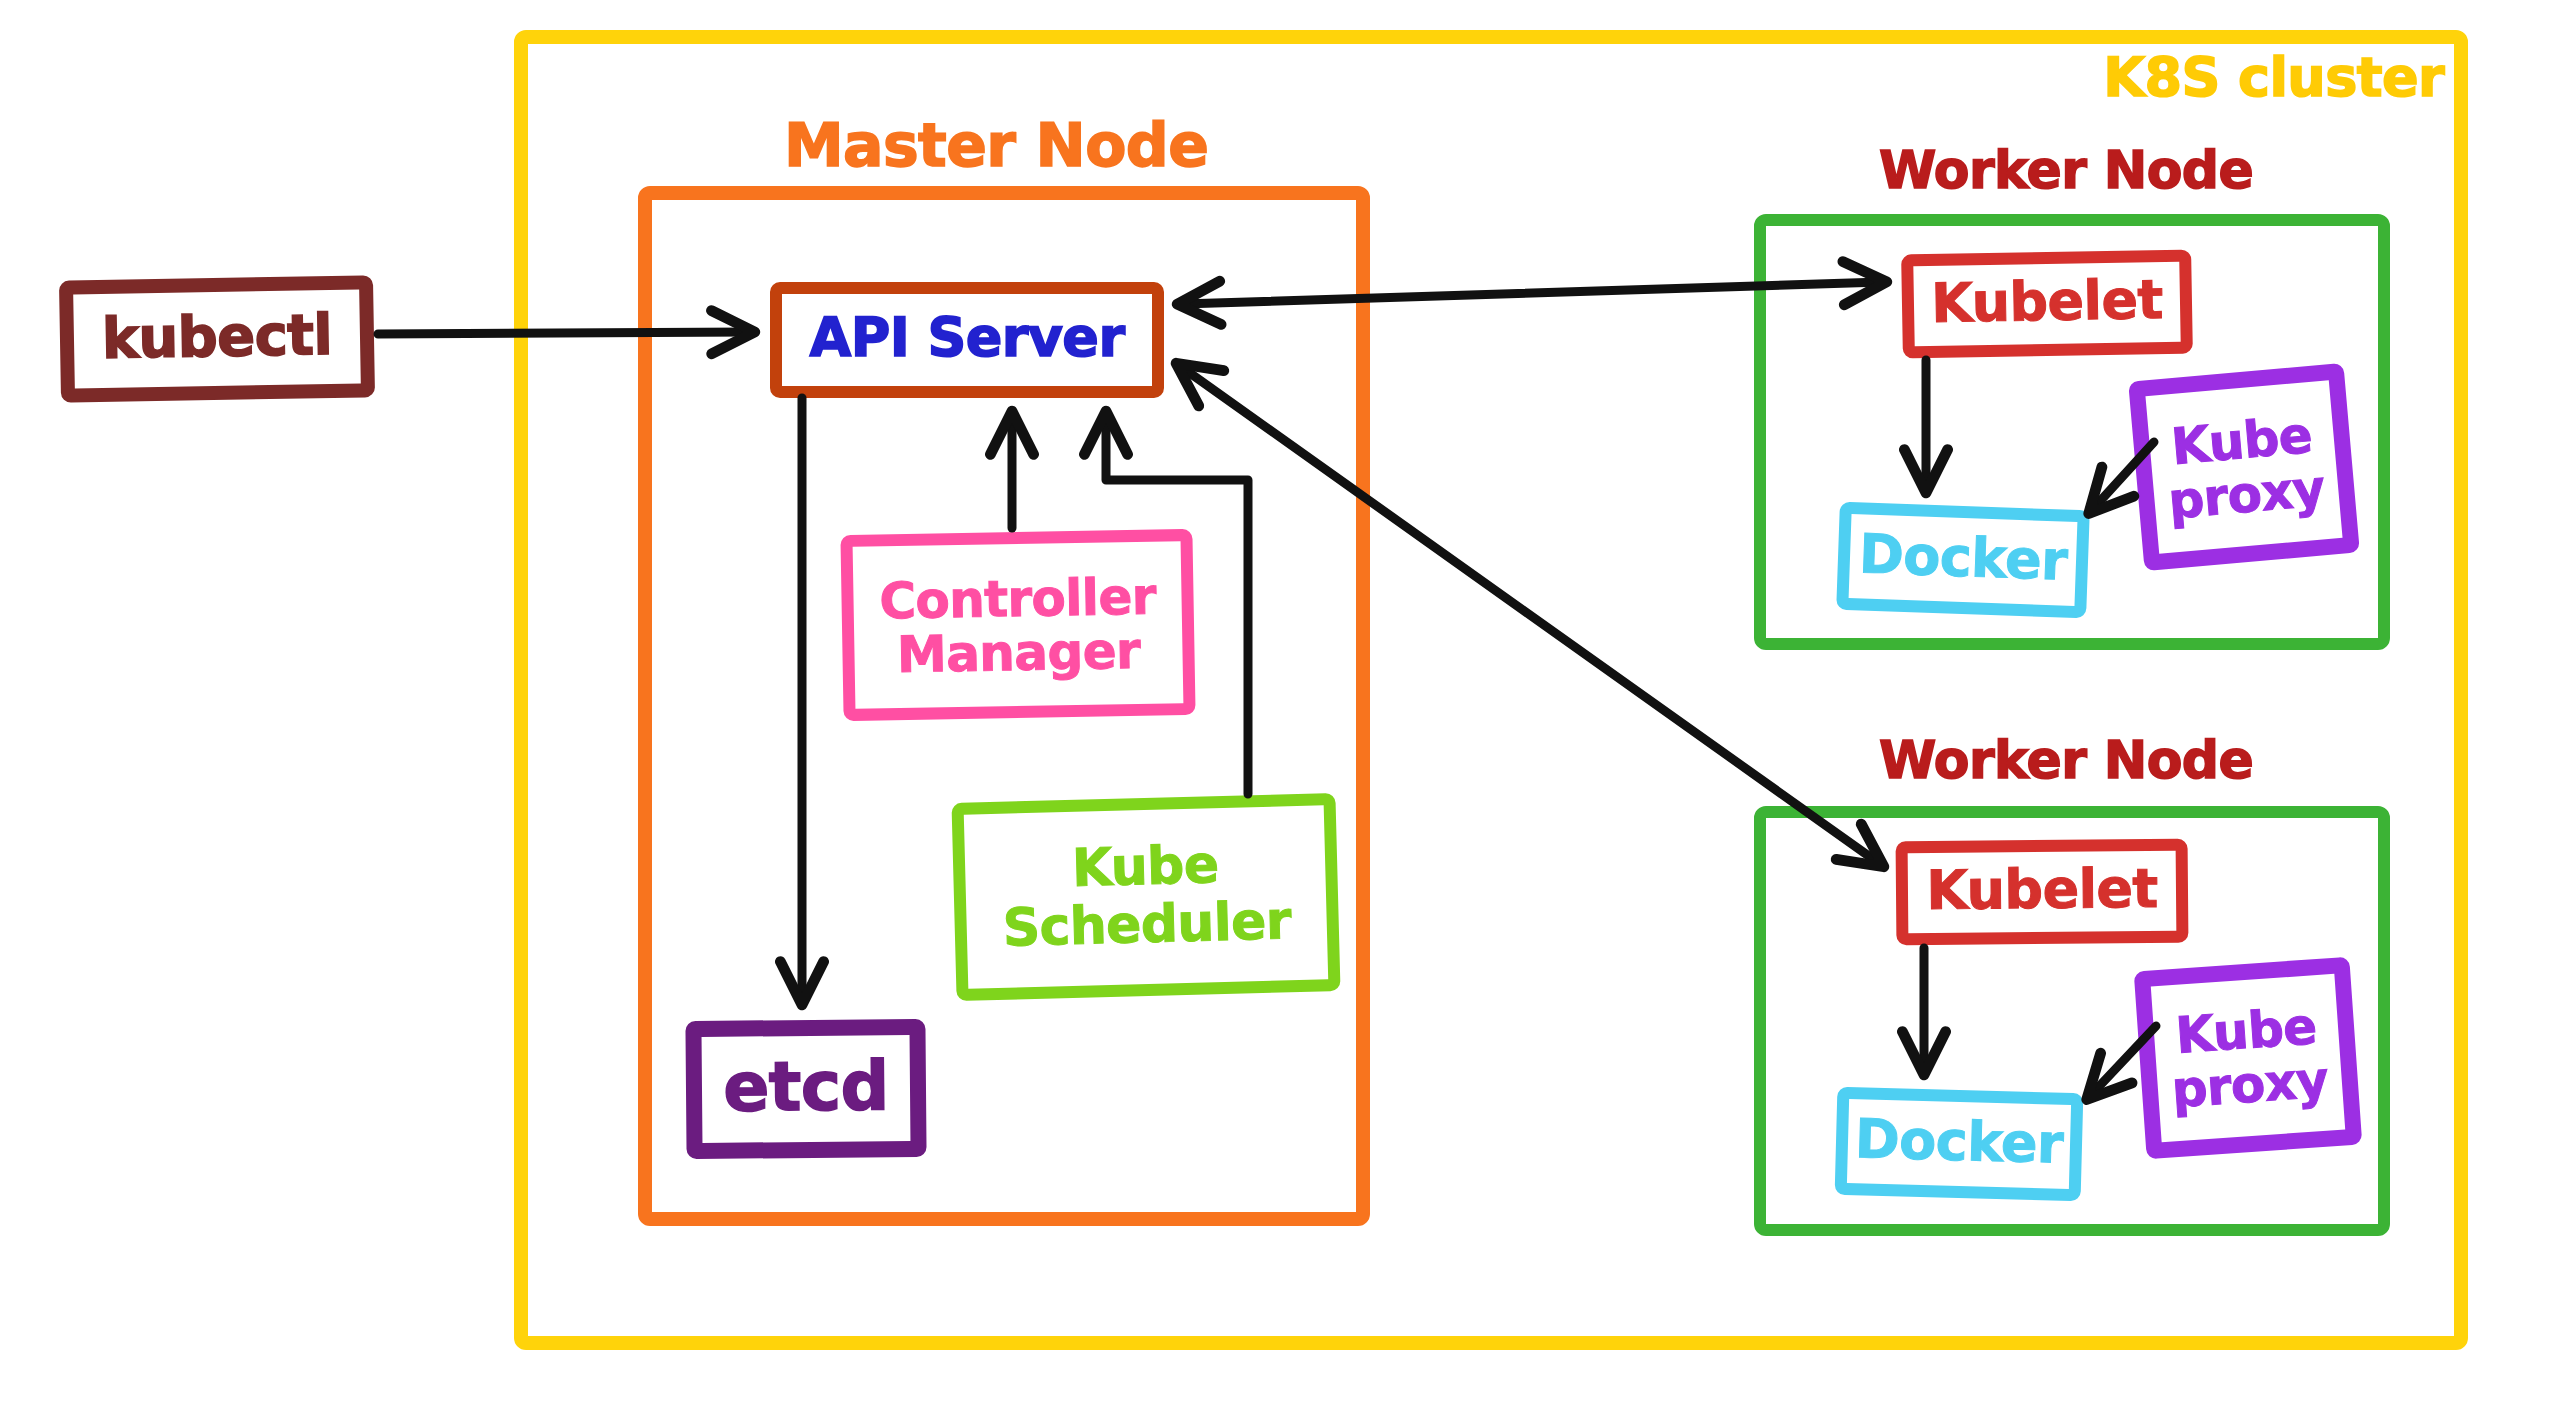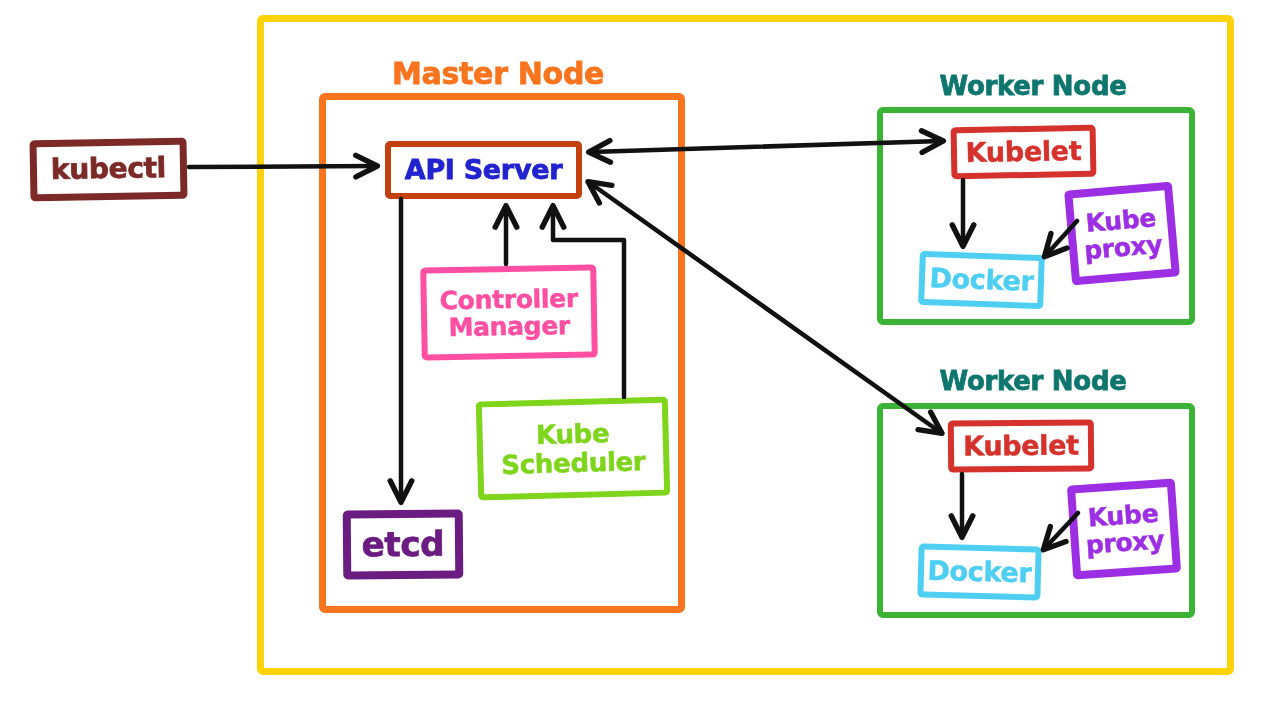--- a/index.html
+++ b/index.html
@@ -53,21 +53,21 @@
   #cm-box{ left:421px; top:266px; width:176px; height:93px; border:6px solid #FF4FA3; color:#FF4FA3; font-size:25px; transform:rotate(-1deg); }
   #ks-box{ left:477px; top:399px; width:192px; height:99px; border:6px solid #7FD41C; color:#7FD41C; font-size:26px; transform:rotate(-1.5deg); }
   #etcd-box{ left:343px; top:510px; width:120px; height:69px; border:8px solid #6B1C80; color:#6B1C80; font-size:34px; transform:rotate(-0.5deg); }
 
   
   .worker-frame{ width:318px; border:6px solid #3CB335; }
   #w1-frame{ left:877px; top:107px; height:218px; }
   #w2-frame{ left:877px; top:403px; height:215px; }
   #w1-label{ left:933px; top:71px; }
   #w2-label{ left:933px; top:366px; }
-  .worker-label{ width:200px; color:#0f766e; font-size:26px; }
+  .worker-label{ width:200px; color:#b91c1c; font-size:26px; }
 
   .kubelet-box{ border:6px solid #D5312D; color:#D5312D; font-size:27px; }
   #kubelet1-box{ left:951px; top:126px; width:145px; height:52px; transform:rotate(-1deg); }
   #kubelet2-box{ left:948px; top:420px; width:146px; height:52px; transform:rotate(-0.5deg); }
 
   .proxy-box{ border:8px solid #9C2FE3; color:#9C2FE3; font-size:25px; }
   #proxy1-box{ left:1068px; top:186px; width:108px; height:95px; transform:rotate(-5deg); }
   #proxy2-box{ left:1070px; top:482px; width:108px; height:94px; transform:rotate(-4deg); }
 
   .docker-box{ border:6px solid #4ECFF2; color:#4ECFF2; font-size:27px; }
@@ -82,20 +82,21 @@
     stroke:#111111; stroke-width:4.5; fill:none;
     stroke-linecap:round; stroke-linejoin:round;
   }
 </style>
 </head>
 <body>
 
 <div id="canvas">
 
   <div class="frame" id="cluster-frame"></div>
+  <div class="lbl thick" id="cluster-label">K8S cluster</div>
 
   <div class="frame" id="master-frame"></div>
   <div class="lbl thick" id="master-label">Master Node</div>
 
   <div class="box thick" id="kubectl-box">
     <span>kubectl</span>
   </div>
 
   <div class="box thick" id="api-box">
     <span>API Server</span>

